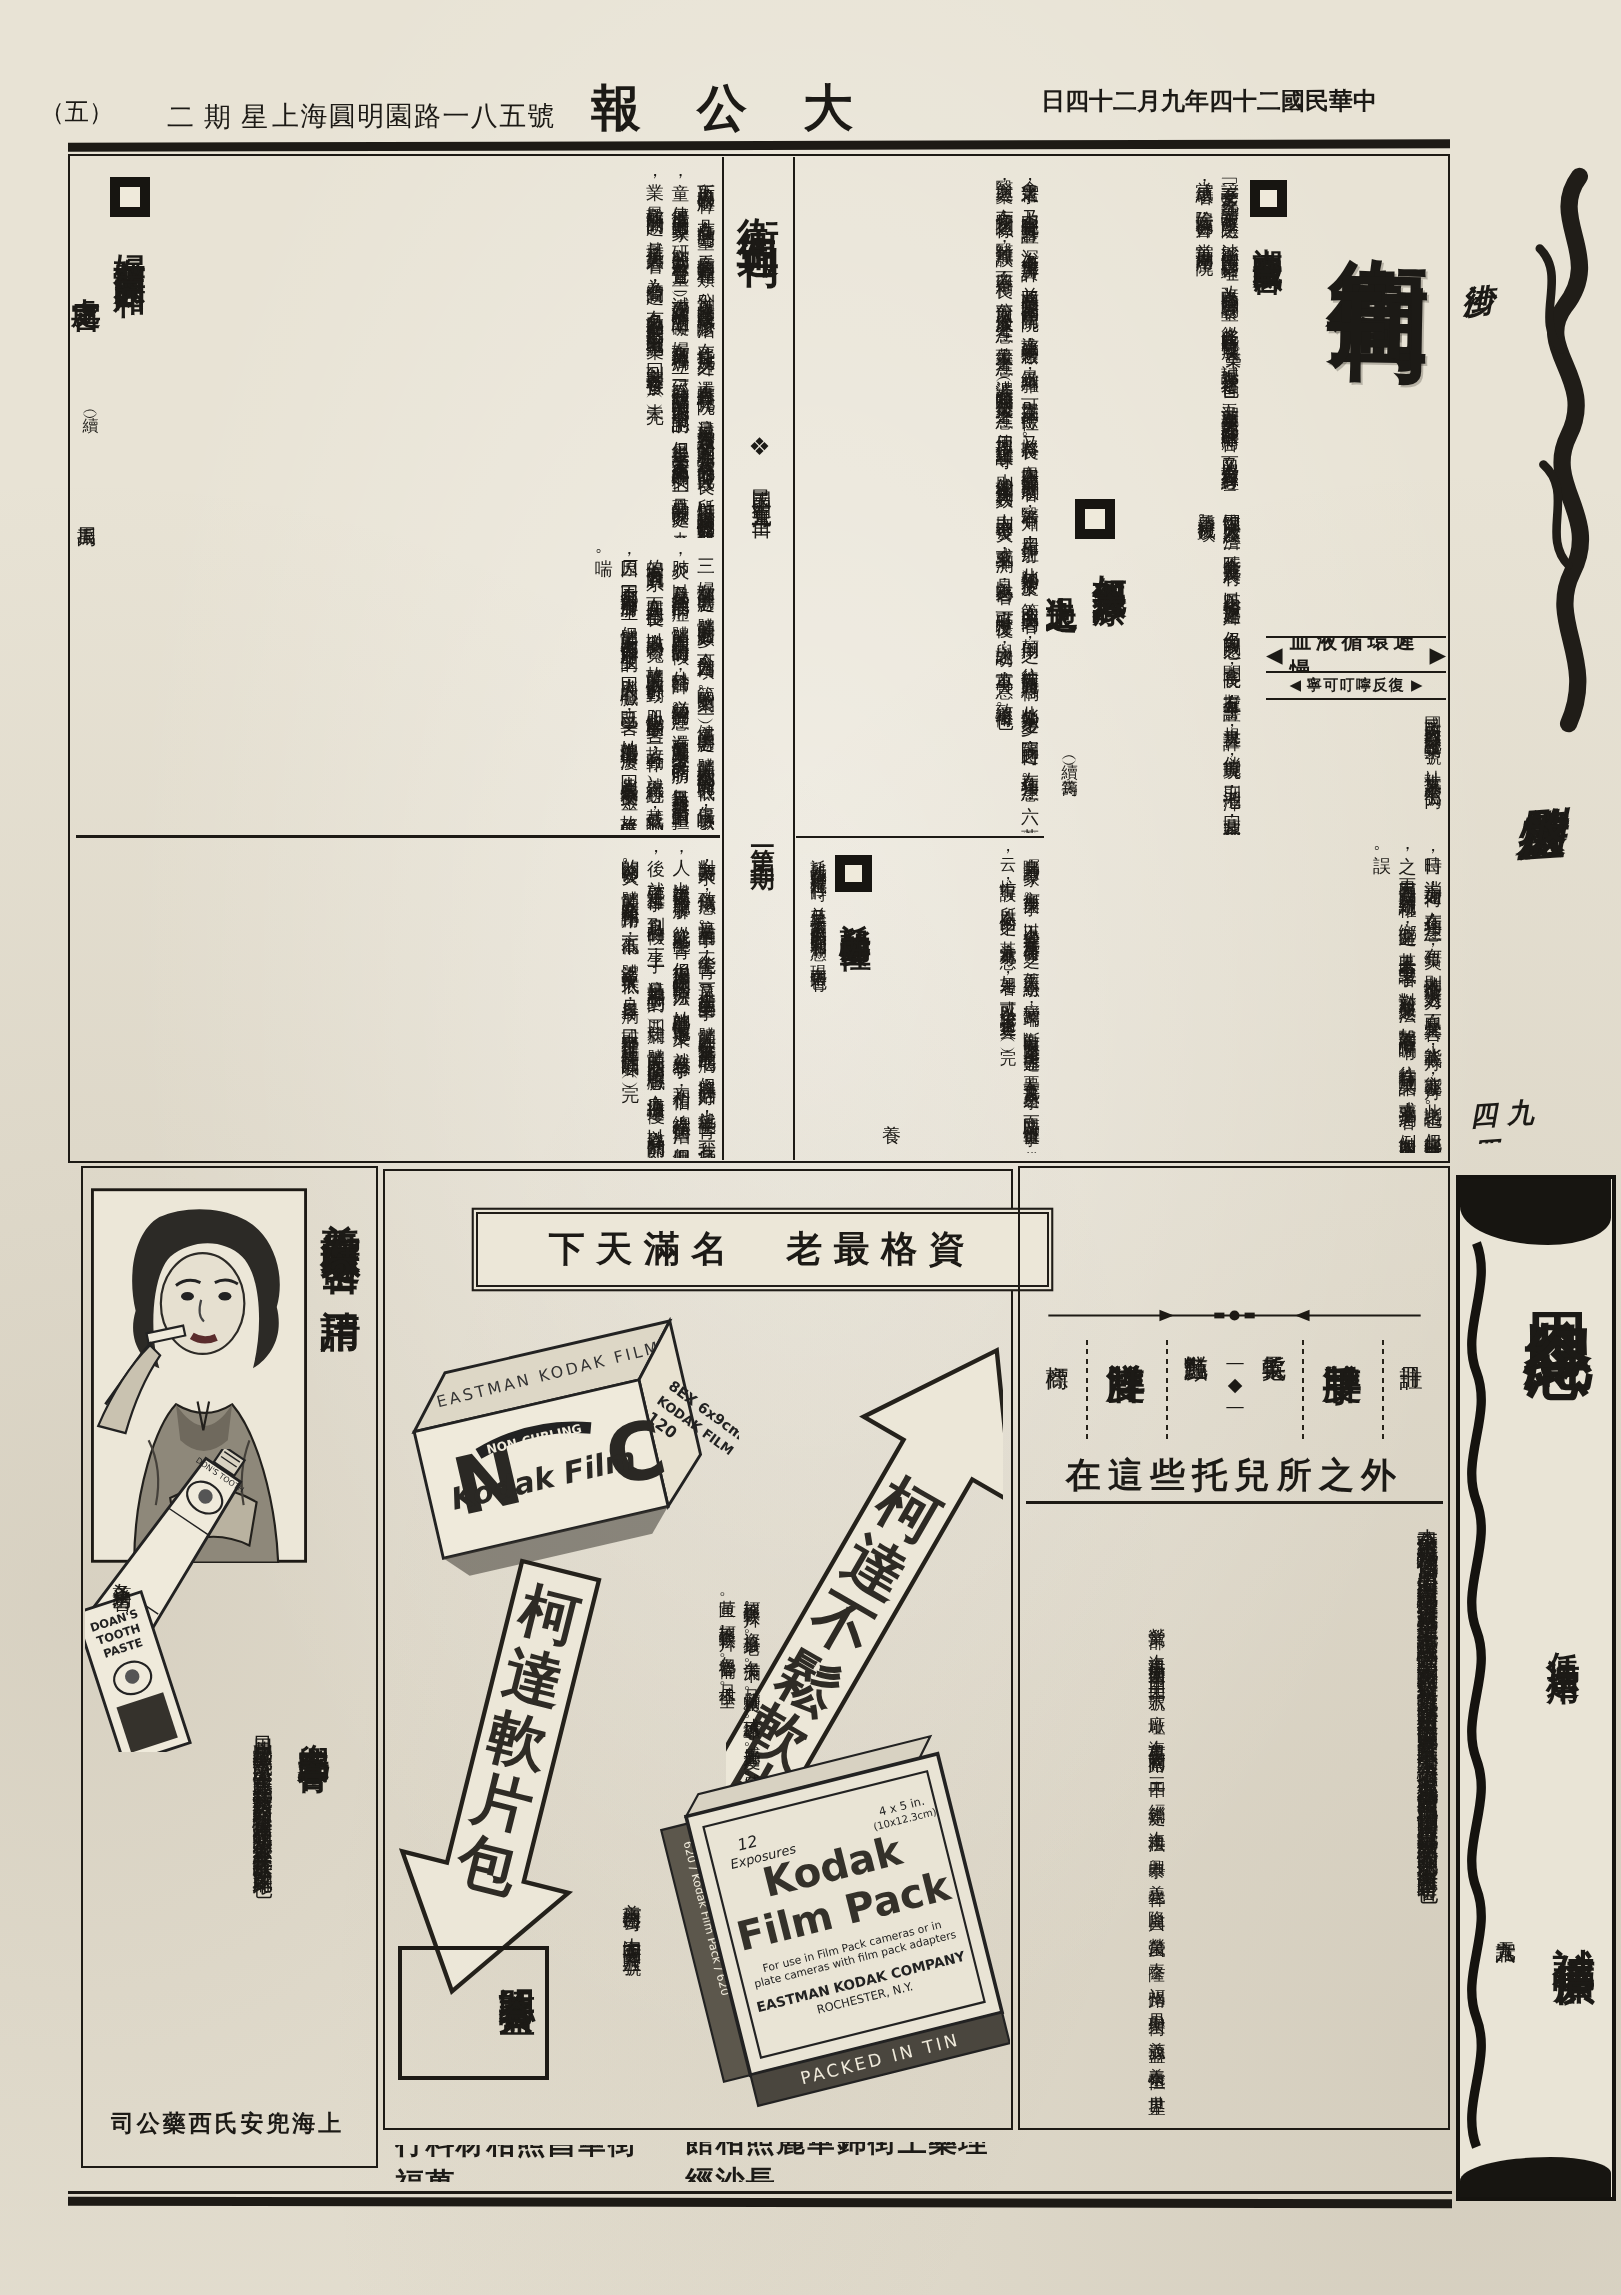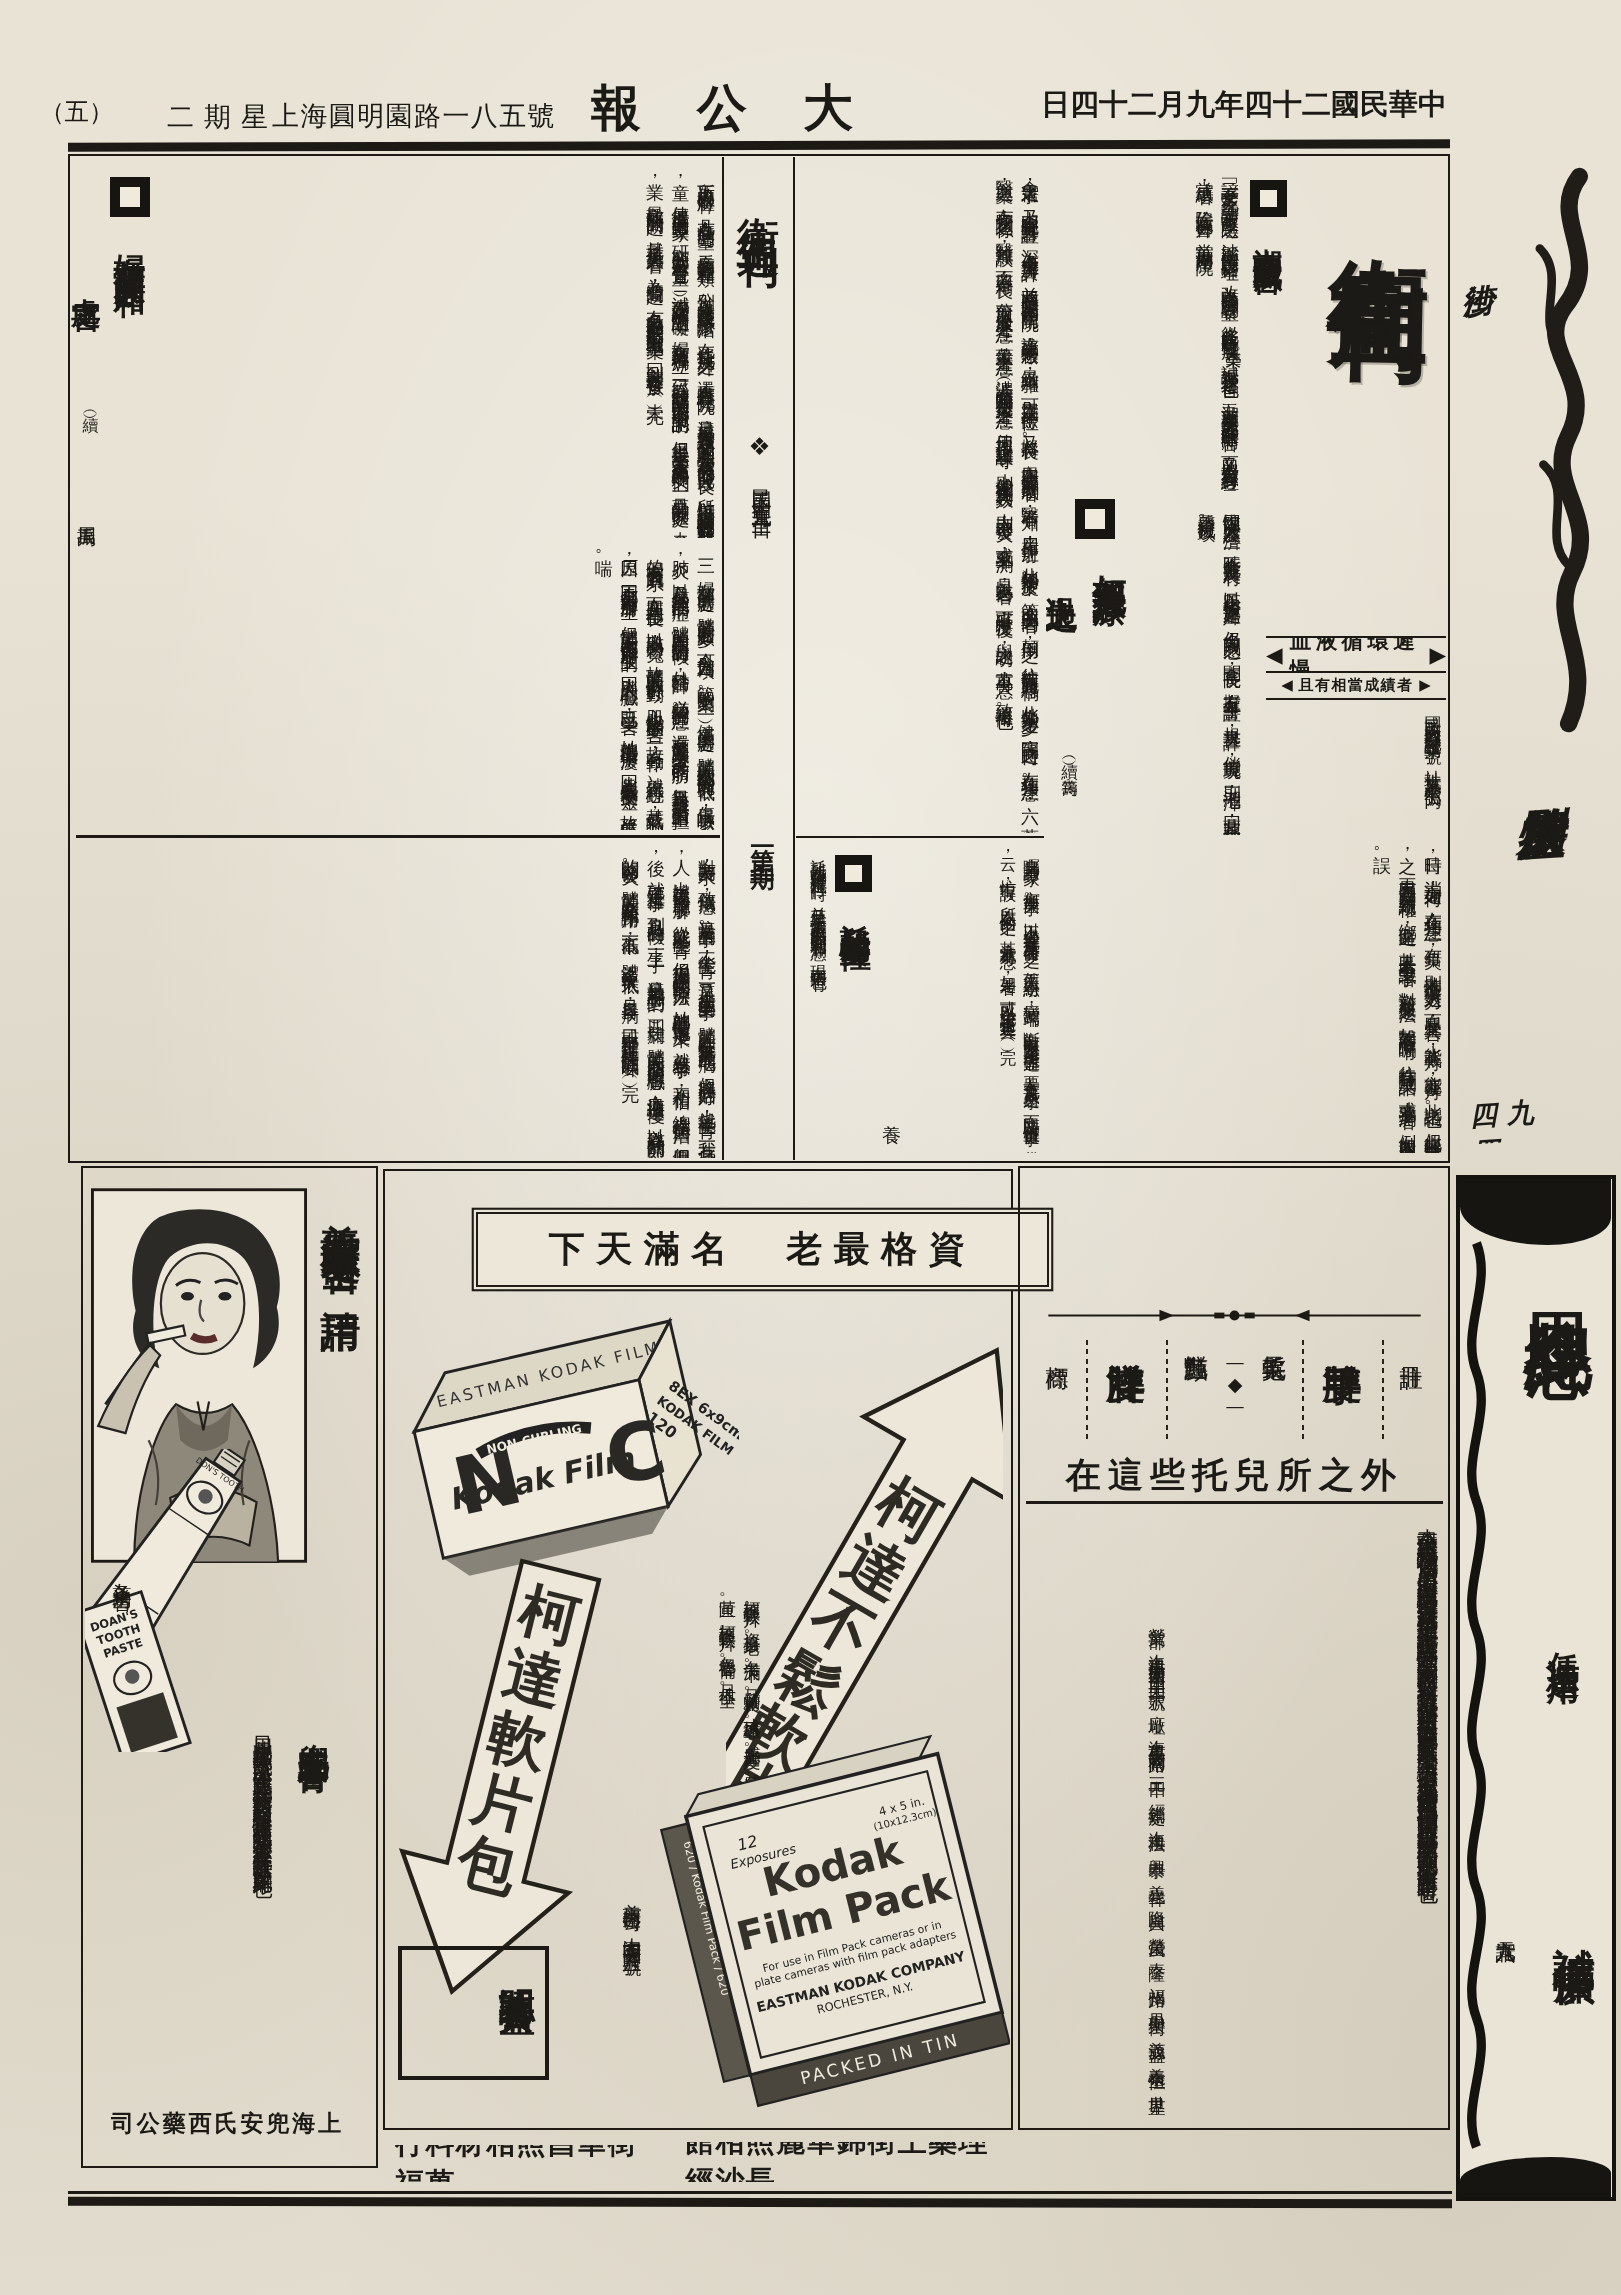--- a/index.html
+++ b/index.html
@@ -25,21 +25,21 @@
 </style>
 </head>
 <body>
 
 <div class="page">
 
   <div class="abs" style="left:40px;top:95px;font-size:24.5px;">（五）</div>
   <div class="abs" style="left:167px;top:99px;font-size:27px;letter-spacing:10px;">二期星</div>
   <div class="abs" style="left:272px;top:98px;font-size:27px;letter-spacing:1.4px;">上海圓明園路一八五號</div>
   <div class="abs bold" style="left:591px;top:75px;font-size:50px;letter-spacing:56px;">報公大</div>
-  <div class="abs bold" style="left:1041px;top:85px;font-size:29px;text-align:right;">日四十二月九年四十二國民華中</div>
+  <div class="abs bold" style="left:1041px;top:85px;font-size:24px;text-align:right;">日四十二月九年四十二國民華中</div>
   <div class="abs rule" style="left:68px;top:141px;width:1382px;height:9.4px;transform:rotate(-0.15deg);"></div>
 
   <div class="abs framedbox" style="left:68px;top:154px;width:1382px;height:1009px;"></div>
 
   <div class="abs rule" style="left:722px;top:157px;width:2.2px;height:1003px;"></div>
   <div class="abs rule" style="left:793px;top:157px;width:2.2px;height:1003px;"></div>
 
   <div class="abs v bold" style="left:734px;top:184px;width:52px;height:238px;font-size:42px;letter-spacing:10px;">衛生週刊</div>
   <div class="abs v" style="left:745px;top:432px;width:29px;height:32px;font-size:24.5px;">❖</div>
   <div class="abs v" style="left:739px;top:473px;width:37px;height:303px;font-size:20px;letter-spacing:2.9px;">民國二十四年九月二十三日</div>
@@ -78,21 +78,21 @@
   <div class="abs vflow" style="left:1289px;top:842px;width:157px;height:311px;font-size:18px;">時日，消毒之如何，在在均須注意，一有錯失，則非惟不獲藥之效力，而反受其害，水能載舟，亦能覆舟，此之謂也。但此僅就醫自己而論之，更有因吾國國民智識幼稚，鄉僻之區，其人民多有不識字者，對於新藥之服法，如醫者不叮嚀囑咐，往往有鬧成笑話，或竟遭不測者，例如內服藥與外用藥之互誤。</div>
 
   <div class="abs v bold" style="left:1302px;top:177px;width:144px;height:461px;font-size:101px;letter-spacing:10px;transform:rotate(1deg);text-shadow:2.2px 2.2px 0 rgba(30,26,18,.25);">衛生周刊</div>
   <div class="abs ctr" style="left:1266px;top:636px;width:180px;height:33px;border-top:2.2px solid #1d1a15;border-bottom:2.2px solid #1d1a15;font-size:21.6px;font-weight:bold;">
     <span>◀</span>
     <span style="margin:0 7.2px;letter-spacing:4.3px;">血液循環遲慢</span>
     <span>▶</span>
   </div>
   <div class="abs ctr" style="left:1266px;top:673px;width:180px;height:24.5px;border-bottom:2.2px solid #1d1a15;font-size:15px;font-weight:bold;">
     <span>◀</span>
-    <span style="margin:0 5.8px;letter-spacing:1.4px;">且有相當成績者</span>
+    <span style="margin:0 5.8px;letter-spacing:1.4px;">寧可叮嚀反復</span>
     <span>▶</span>
   </div>
   <div class="abs vflow" style="left:1297px;top:703px;width:148px;height:131px;font-size:17.3px;">國民政府內政部登記證發字第一號　社址大東茅巷六〇七號內</div>
 
   <div class="abs framedbox" style="left:81px;top:1166px;width:297px;height:1002px;"></div>
   <div class="abs v bold" style="left:313px;top:1191px;width:56px;height:605px;font-size:40px;letter-spacing:5.8px;">尊齒潔白健全否？請用</div>
   <div class="abs" style="left:91px;top:1188px;width:216px;height:375px;">
     <svg width="216" height="375" viewBox="0 0 300 520">
       <rect x="2" y="2" width="296" height="516" fill="#ece7d8" stroke="#1d1a15" stroke-width="4"></rect>
       <path d="M95,40 C60,60 50,120 62,170 C50,210 70,240 95,250 C80,200 85,120 110,95 C140,70 185,70 210,95 C235,120 240,190 225,250 C250,235 268,205 258,165 C272,115 250,60 210,42 C175,24 125,26 95,40 Z" fill="#2c2a26"></path>

